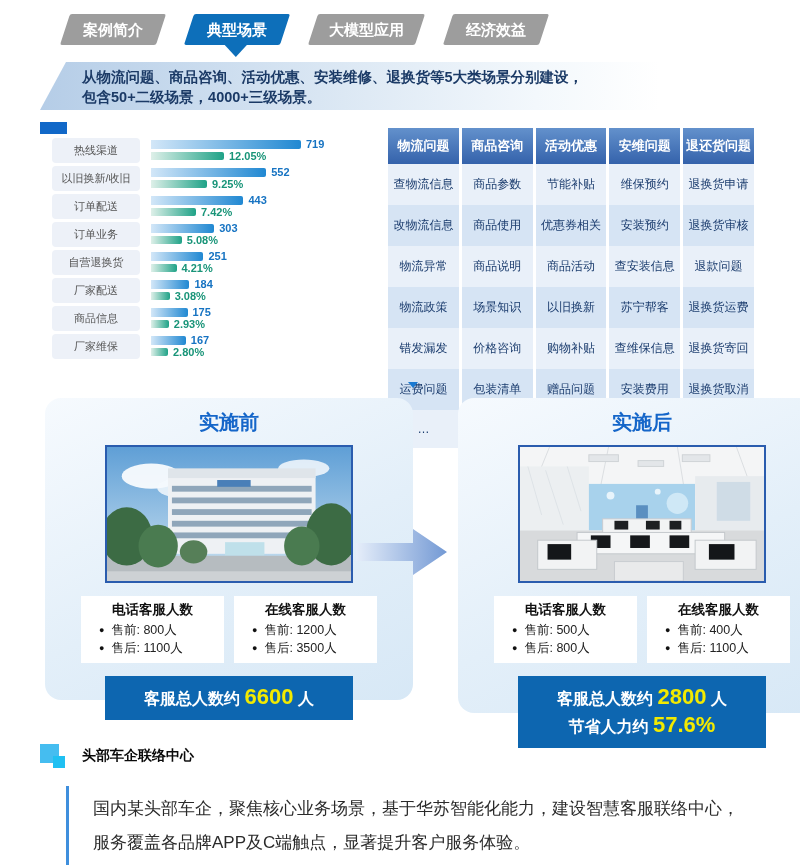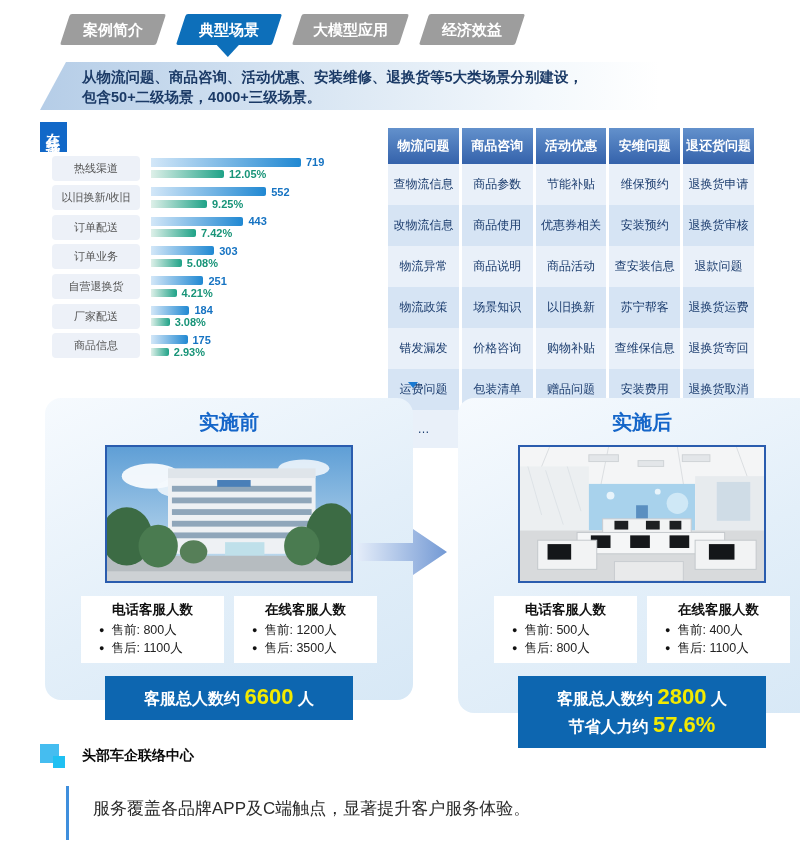--- a/index.html
+++ b/index.html
@@ -1,20 +1,20 @@
 <!DOCTYPE html>
 <html><head>
 <meta charset="utf-8">
 <style>
   * { margin:0; padding:0; box-sizing:border-box; }
   body { font-family:"Liberation Sans","DejaVu Sans",sans-serif; background:#fff; }
   #page { position:relative; width:800px; height:865px; background:#fff; overflow:hidden; }
 
   
-  .tabs-row { position:absolute; left:65px; top:14px; display:flex; gap:20px; }
+  .tabs-row { position:absolute; left:65px; top:14px; display:flex; gap:28px; }
   .tab { position:relative; height:31px; min-width:96px; padding:0 16px; cursor:pointer; }
   .tab .bg { position:absolute; inset:0; transform:skewX(-18deg); background:#9d9d9d; border-radius:2px; }
   .tab.active .bg { background:#0d6fba; }
   .tab .label { position:relative; display:block; line-height:31px; text-align:center; color:#fff; font-size:15px; font-weight:bold; white-space:nowrap; }
   .tab.active .label { font-weight:bold; }
   .tab .pointer { display:none; }
   .tab.active .pointer { display:block; position:absolute; top:30px; left:50%; transform:translateX(-55%); width:0; height:0; border-left:12px solid transparent; border-right:12px solid transparent; border-top:13px solid #0d6fba; }
 
   
   .banner { position:absolute; left:40px; top:62px; width:620px; height:48px; padding:5px 0 0 42px;
@@ -189,20 +189,33 @@
         <div class="crow">
           <div class="cat">商品信息</div>
           <div class="bars">
             <div class="bline">
               <div class="bluebar" style="width:36.5px"></div>
               <span class="val">175</span>
             </div>
             <div class="bline">
               <div class="greenbar" style="width:17.8px"></div>
               <span class="pct">2.93%</span>
+            </div>
+          </div>
+        </div>
+        <div class="crow">
+          <div class="cat">厂家维保</div>
+          <div class="bars">
+            <div class="bline">
+              <div class="bluebar" style="width:34.8px"></div>
+              <span class="val">167</span>
+            </div>
+            <div class="bline">
+              <div class="greenbar" style="width:17.0px"></div>
+              <span class="pct">2.80%</span>
             </div>
           </div>
         </div>
       </div>
   </div>
 
   <div class="table-wrap">
     <table>
       <thead>
           <tr>
@@ -412,16 +425,17 @@
       <div class="sline"><span>节省人力约 </span><span class="yellow">57.6%</span><span></span></div>
     </div>
   </div>
 
   <div class="footer-icon">
     <div class="sq1"></div>
     <div class="sq2"></div>
   </div>
   <div class="footer-title">头部车企联络中心</div>
   <div class="footer-para">
+    <p>国内某头部车企，聚焦核心业务场景，基于华苏智能化能力，建设智慧客服联络中心，</p>
     <p>服务覆盖各品牌APP及C端触点，显著提升客户服务体验。</p>
   </div>
 
 </div>
 
 </body></html>

